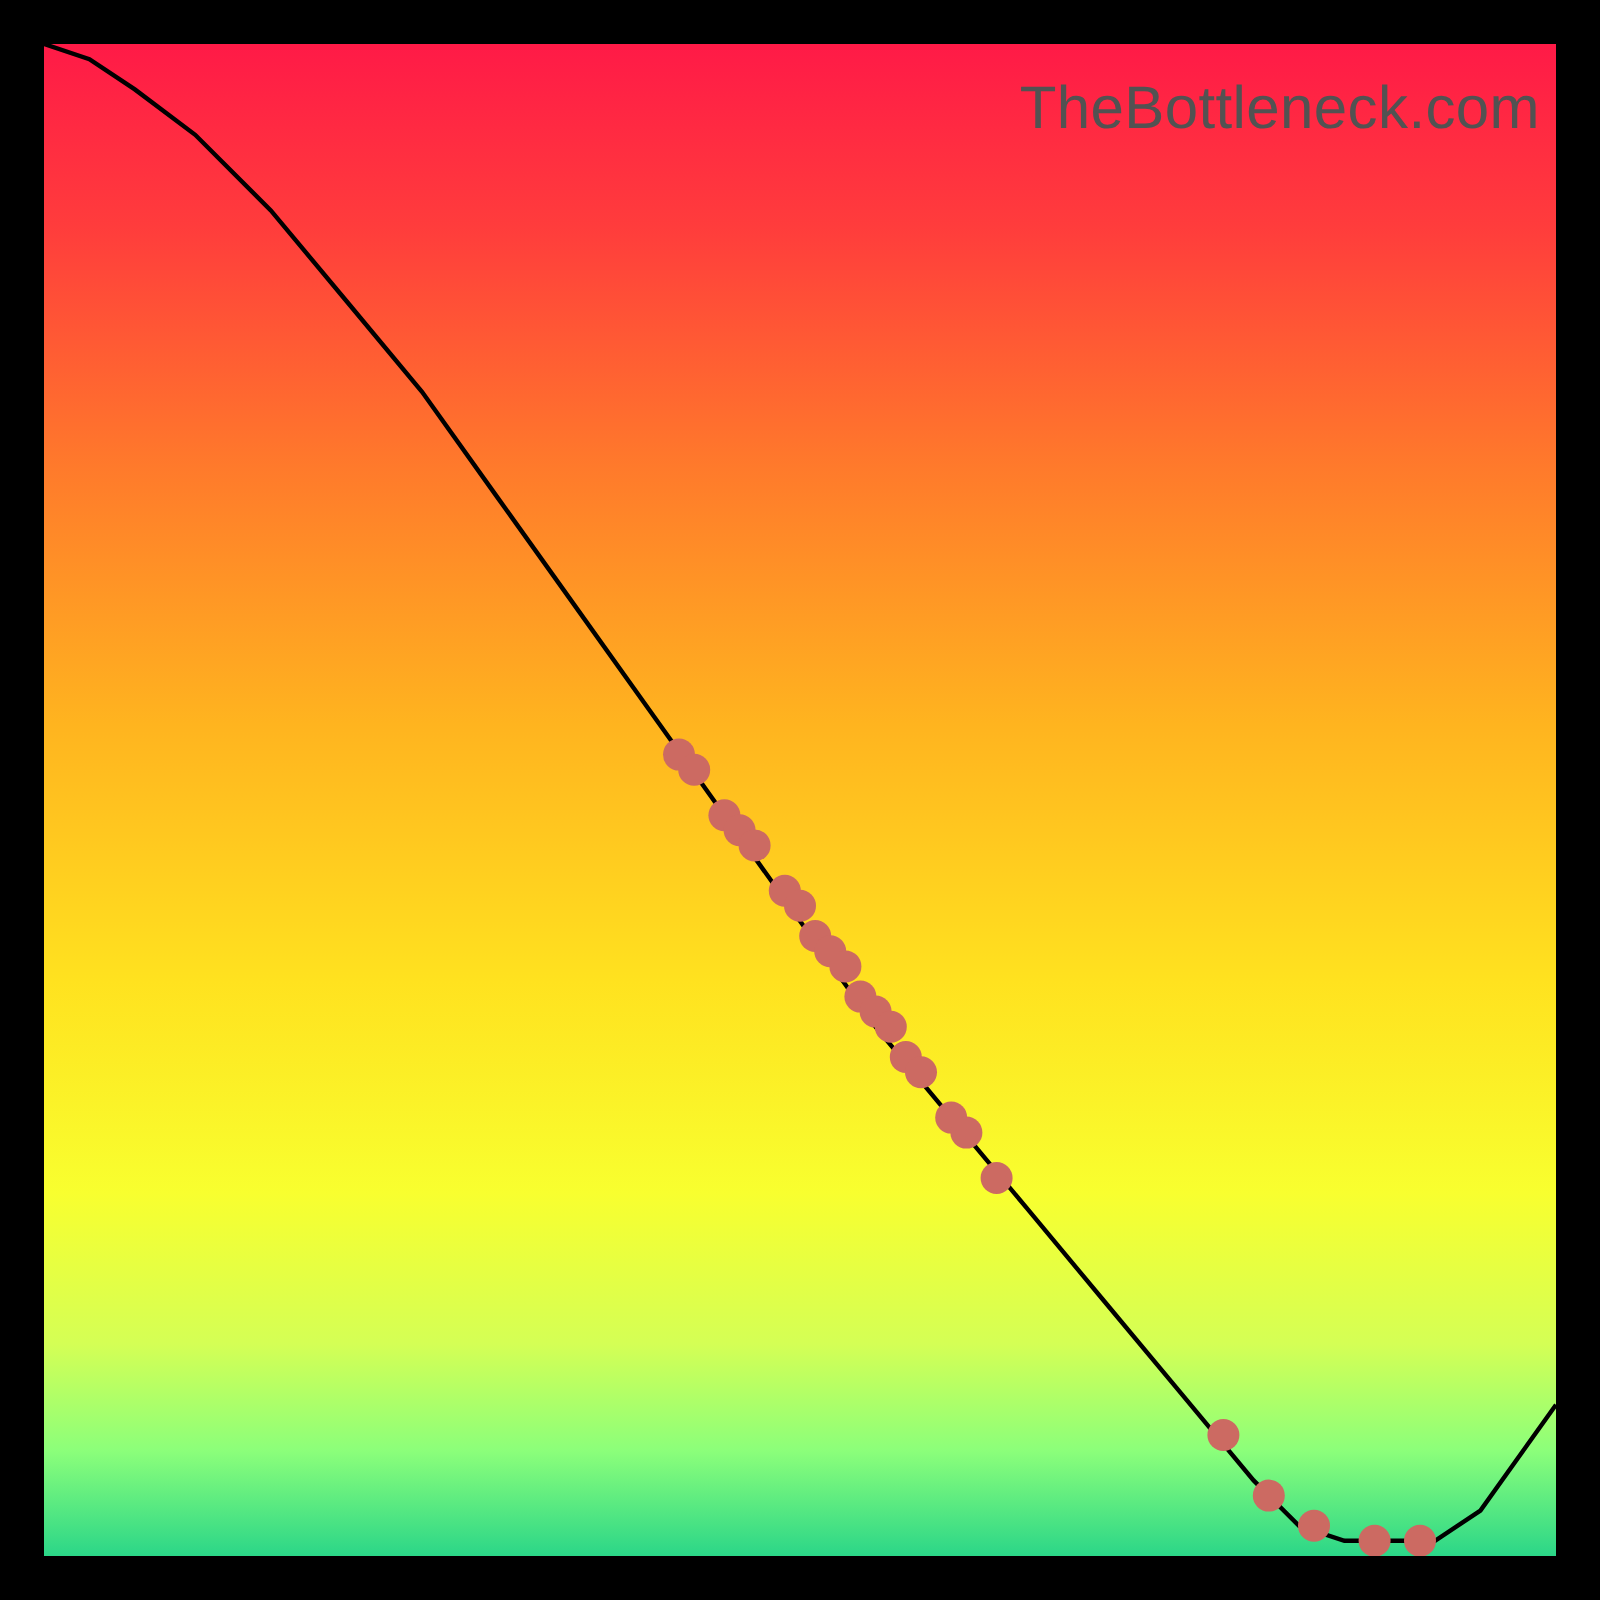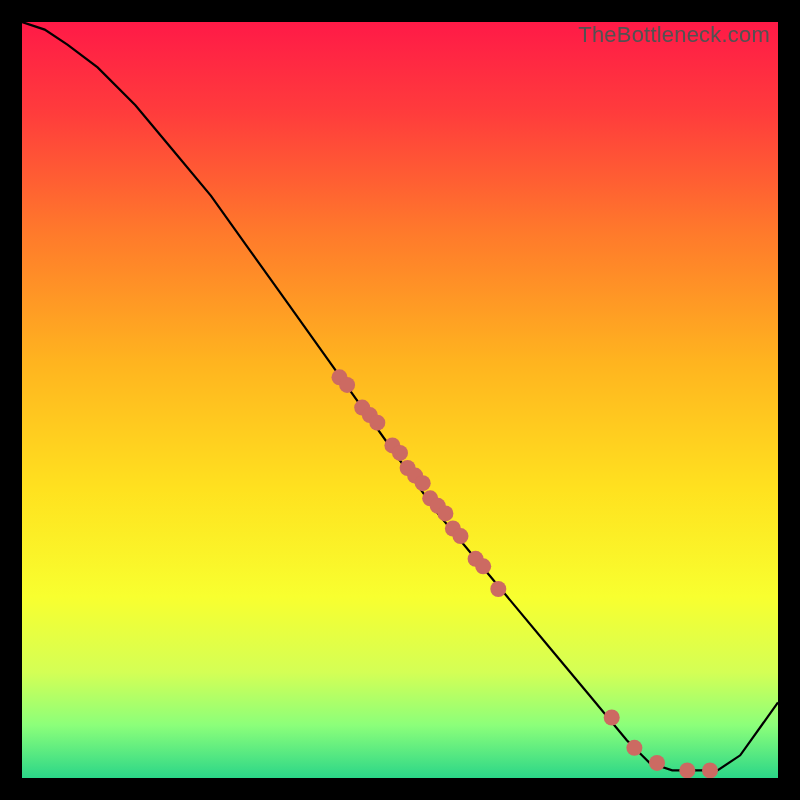--- a/index.html
+++ b/index.html
@@ -25,24 +25,24 @@
     height: 756px;
     overflow: hidden;
   }
   
   .gradient-bg {
     position: absolute;
     inset: 0;
   }
   .watermark {
     position: absolute;
-    top: 0;
+    top: 16px;
     right: 8px;
     color: #525252;
-    font-size: 22px;
+    font-size: 30px;
     letter-spacing: 0.2px;
     user-select: none;
   }
   svg.curve {
     position: absolute;
     inset: 0;
   }
  .pt {
     fill: #cc6a62;
   }

